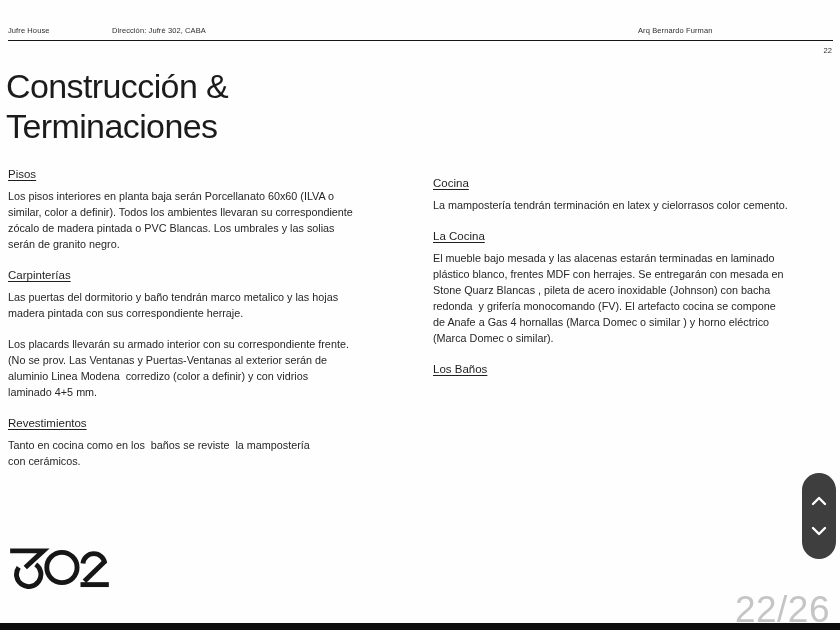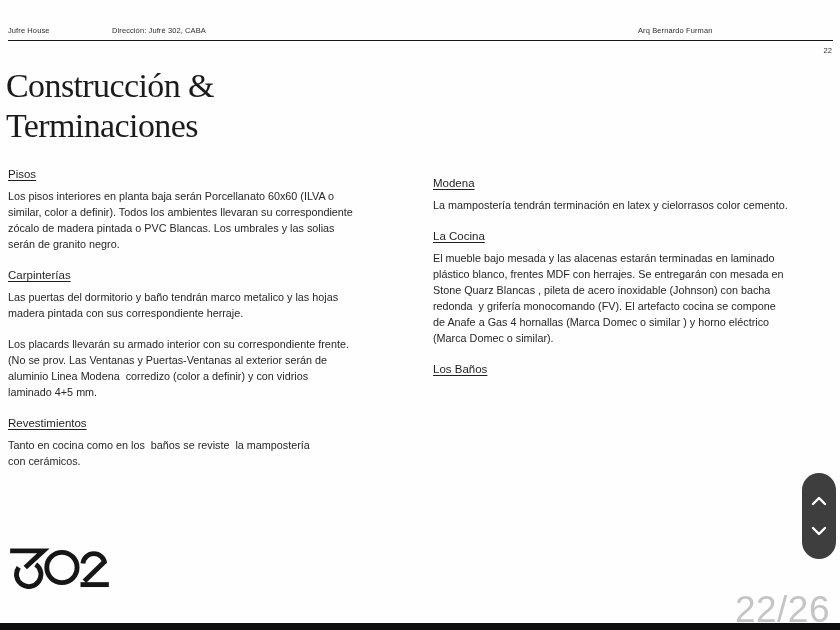--- a/index.html
+++ b/index.html
@@ -38,21 +38,20 @@
 
   
   .page-title {
     position: absolute;
     top: 66px; left: 6px;
     font-size: 34px;
     line-height: 40px;
     font-weight: 400;
     letter-spacing: -0.6px;
     color: #1b1b1b;
-    font-family: Liberation Serif, serif;
   }
 
   
   .col { position: absolute; }
   .col-left  { left: 8px;  top: 167px; width: 420px; }
   .col-right { left: 433px; top: 176px; width: 404px; }
 
   .spec-section { margin-bottom: 16px; }
   .spec-heading {
     font-size: 11.5px;
@@ -153,21 +152,21 @@
     </div>
     <div class="spec-section">
       <div class="spec-heading">Revestimientos</div>
       <p class="spec-para">Tanto en cocina como en los  baños se reviste  la mampostería
 con cerámicos.</p>
     </div>
   </div>
 
   <div class="col col-right">
     <div class="spec-section">
-      <div class="spec-heading">Modena</div>
+      <div class="spec-heading">Cocina</div>
       <p class="spec-para">La mampostería tendrán terminación en latex y cielorrasos color cemento.</p>
     </div>
     <div class="spec-section">
       <div class="spec-heading">La Cocina</div>
       <p class="spec-para">El mueble bajo mesada y las alacenas estarán terminadas en laminado
 plástico blanco, frentes MDF con herrajes. Se entregarán con mesada en
 Stone Quarz Blancas , pileta de acero inoxidable (Johnson) con bacha
 redonda  y grifería monocomando (FV). El artefacto cocina se compone
 de Anafe a Gas 4 hornallas (Marca Domec o similar ) y horno eléctrico
 (Marca Domec o similar).</p>

